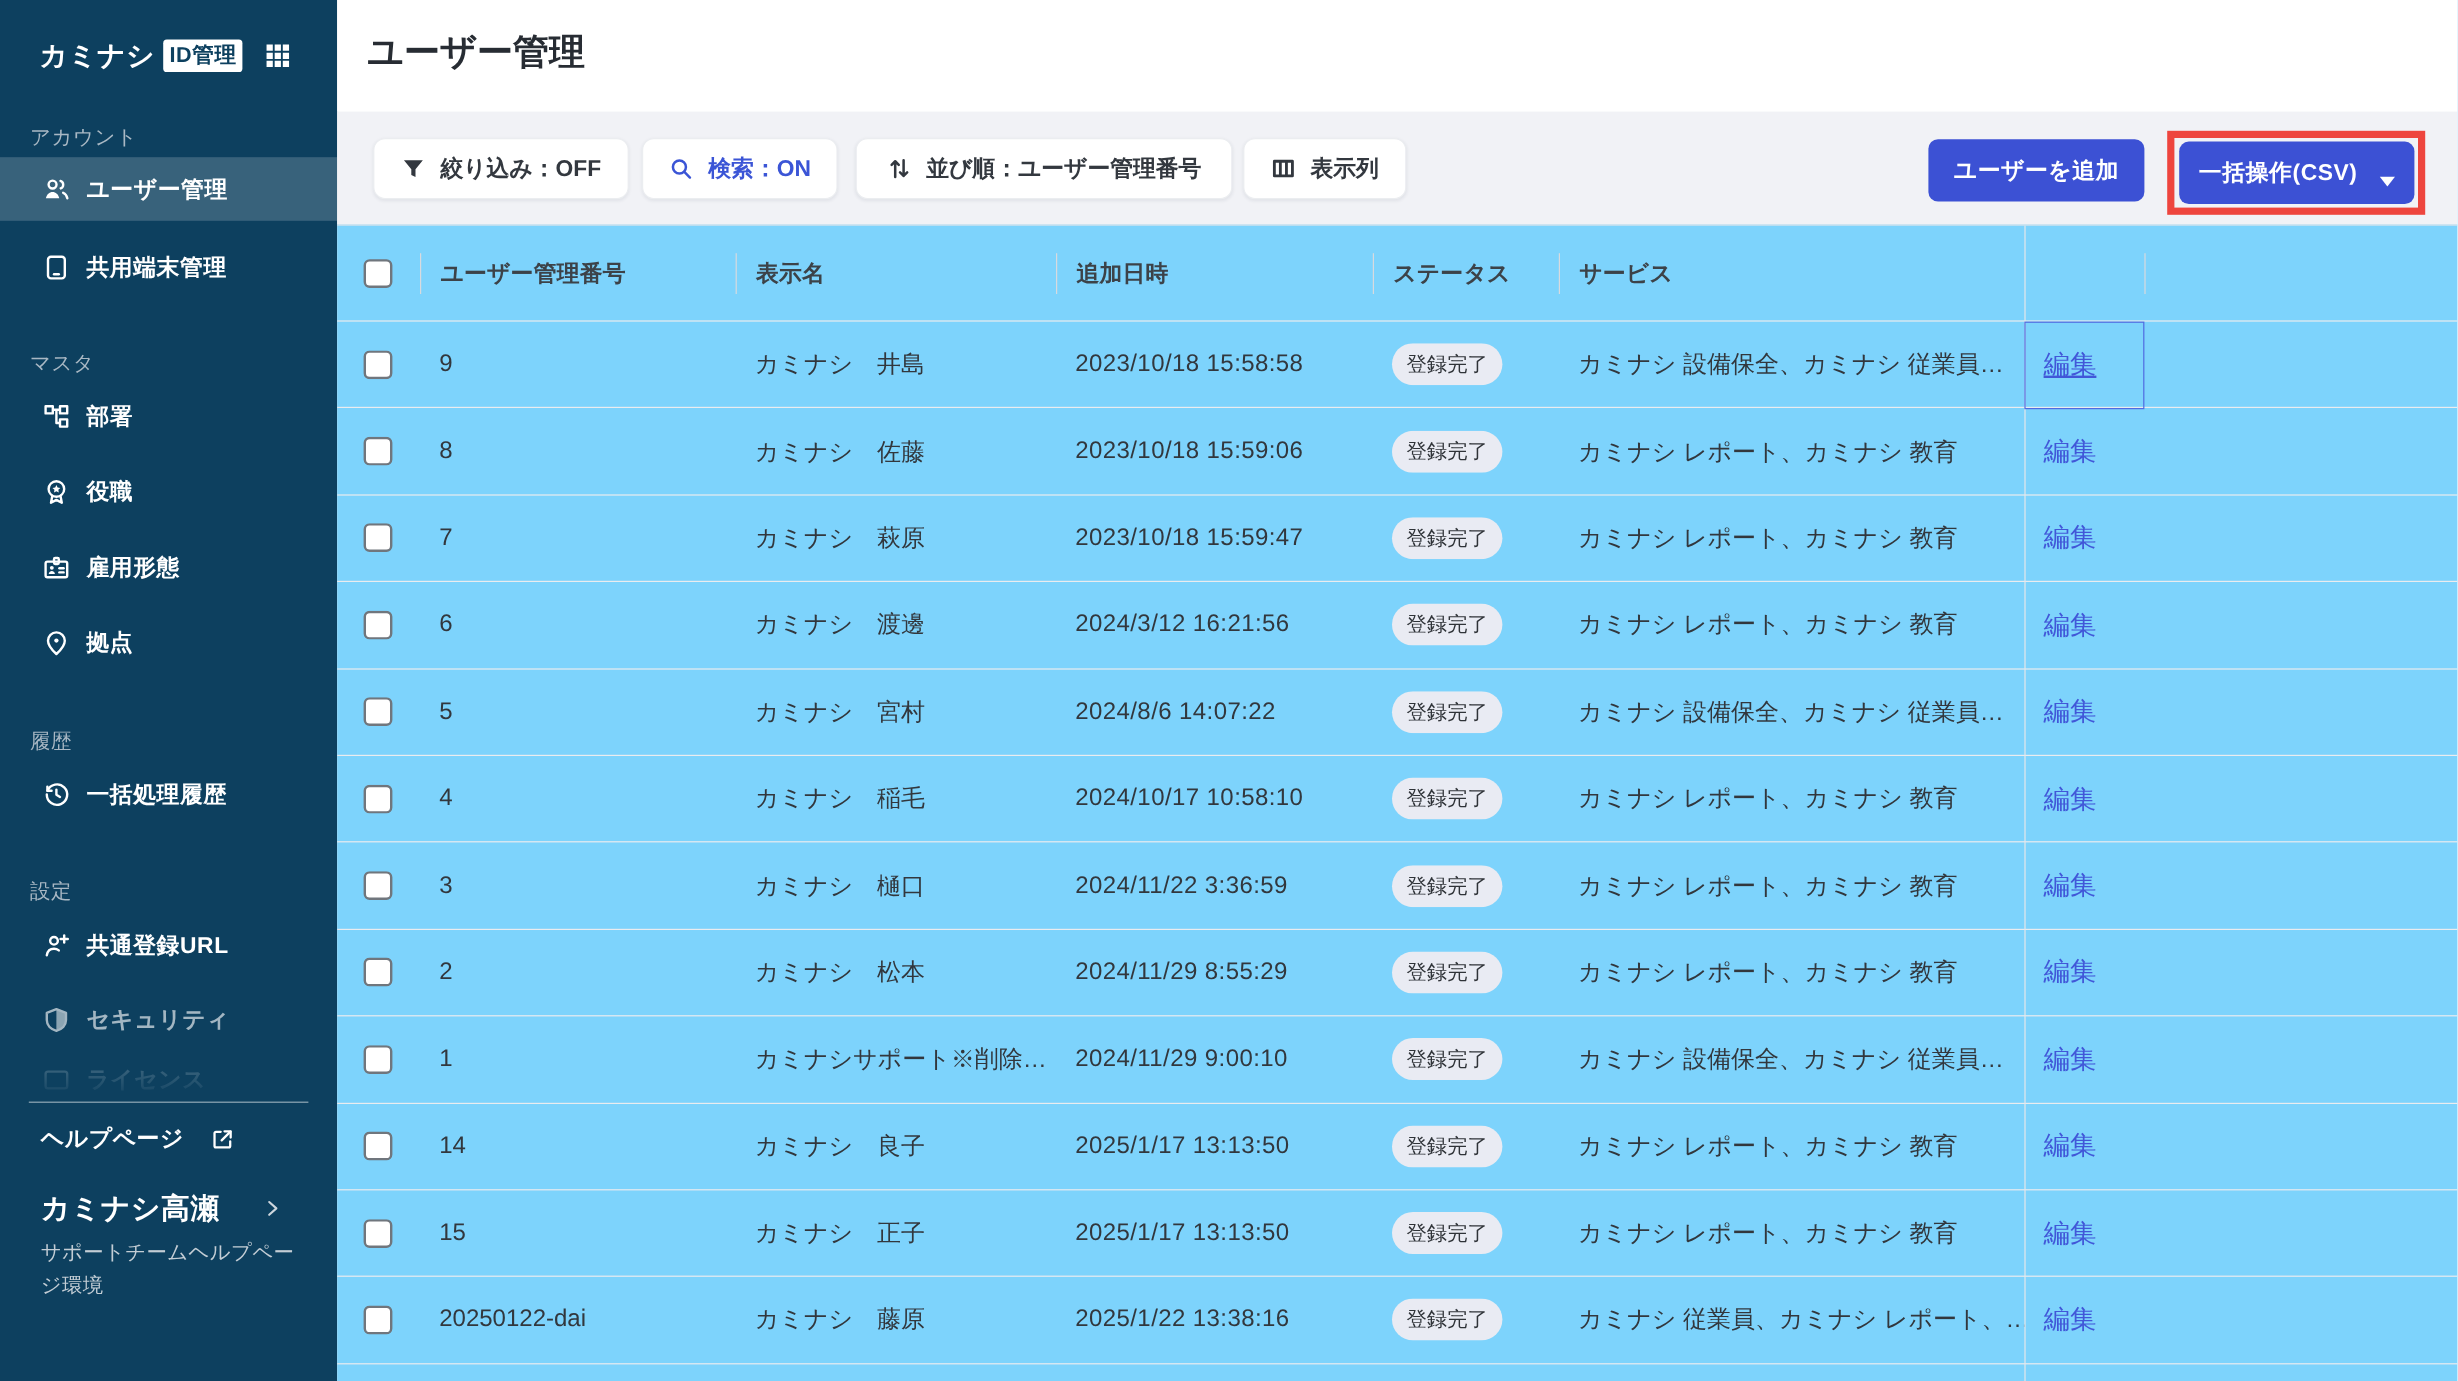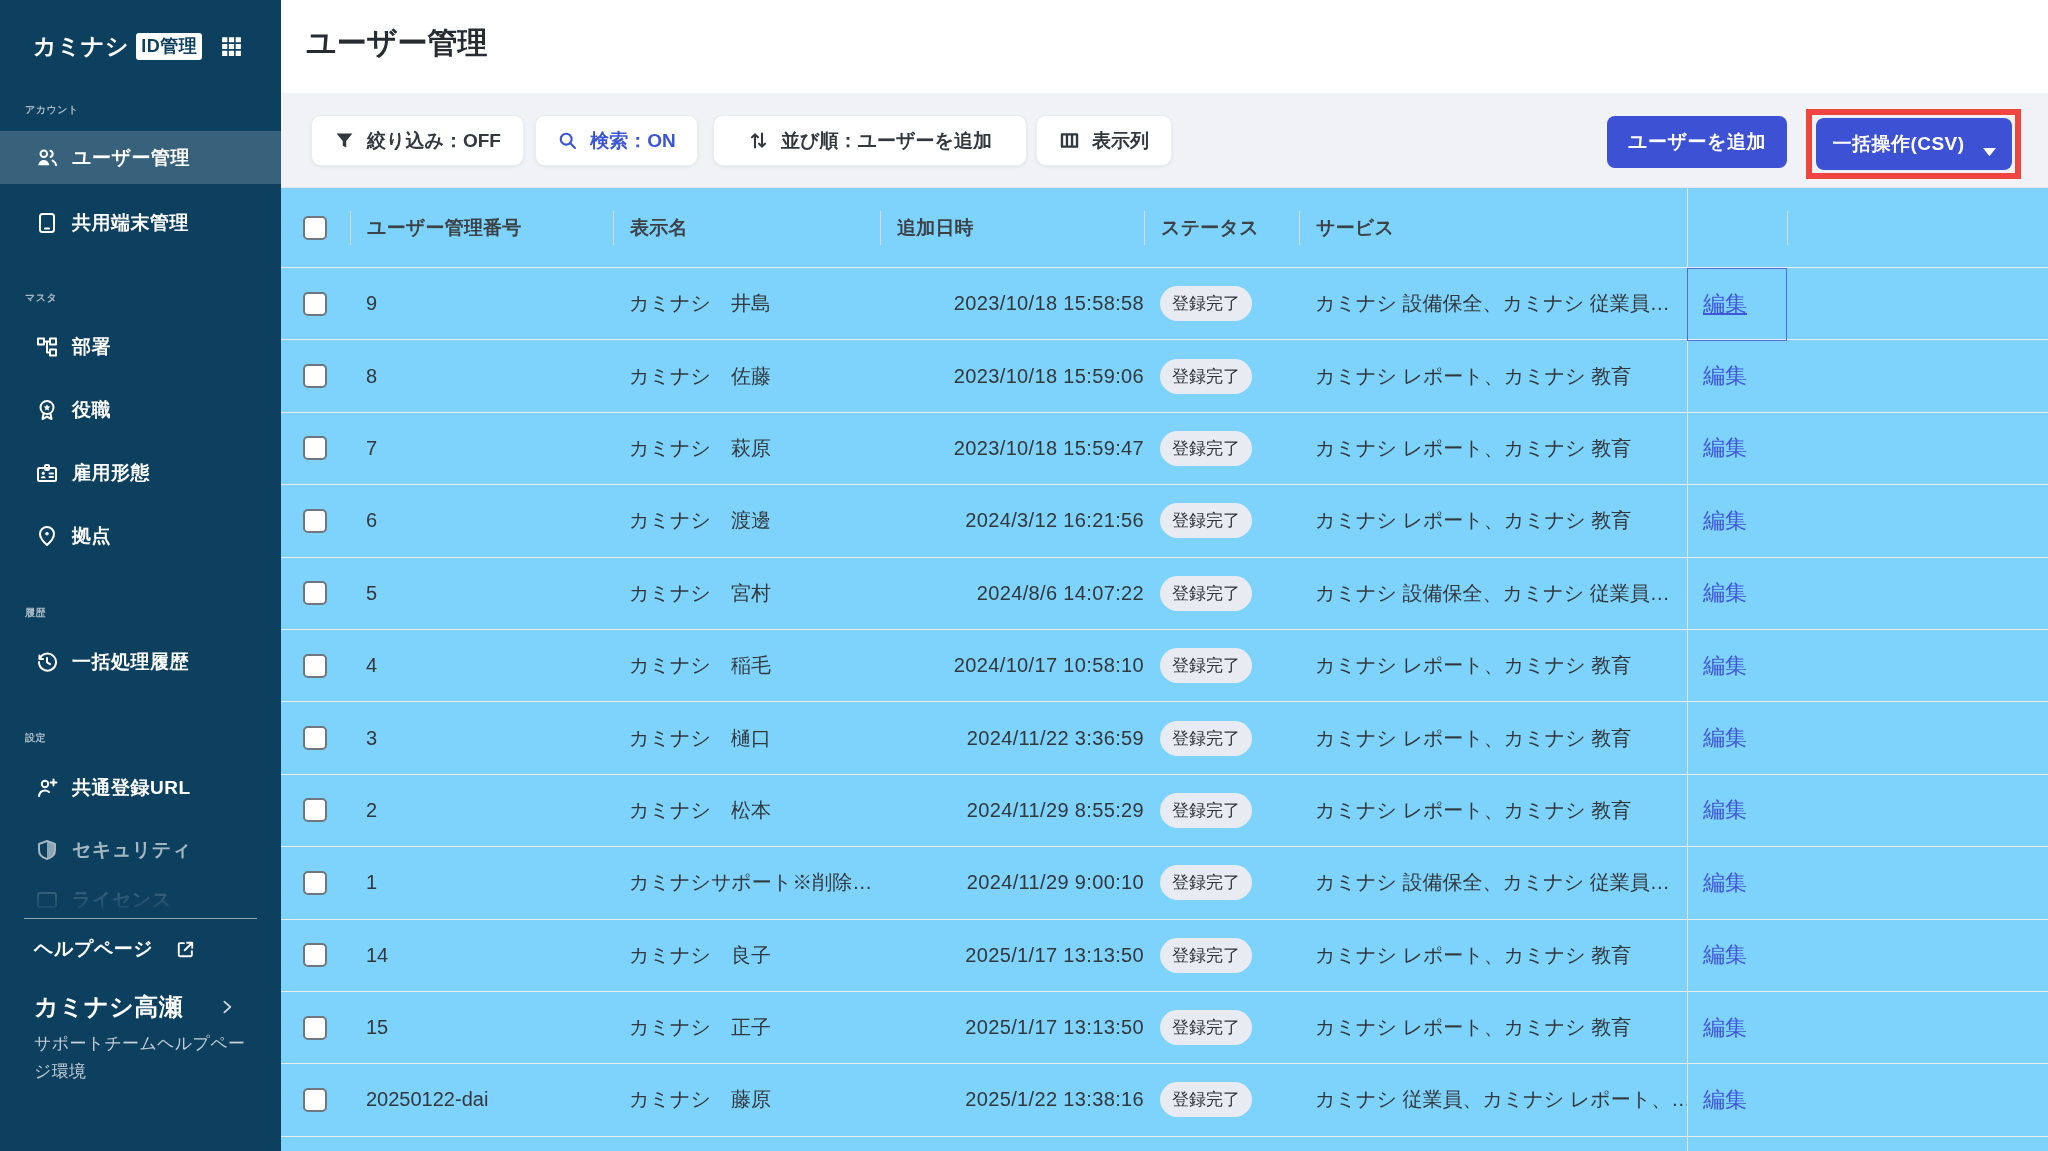--- a/index.html
+++ b/index.html
@@ -8,21 +8,21 @@
   body { font-family:"Liberation Sans", sans-serif; -webkit-font-smoothing:antialiased; }
   .screen { position:relative; width:2048px; height:1151px; background:#ffffff; overflow:hidden; }
 
   
   .sidebar { position:absolute; left:0; top:0; width:281px; height:1151px; background:#0d405f; color:#fff; }
   .logo-row { position:absolute; left:33px; top:30px; height:32px; display:flex; align-items:center; }
   .logo-text { font-size:23px; font-weight:800; letter-spacing:0.5px; color:#fff; }
   .logo-badge { margin-left:7px; background:#ffffff; color:#0d405f; font-size:18px; font-weight:800; line-height:1; padding:4px 5px 5px; border-radius:3px; letter-spacing:0.5px; }
   .grid-icon { position:absolute; left:219px; top:34px; width:25px; height:25px; color:#fff; }
 
-  .nav-label { position:absolute; left:25px; font-size:10px; color:#a9b8c4; letter-spacing:0.5px;font-weight:bold; }
+  .nav-label { position:absolute; left:25px; font-size:17px; color:#a9b8c4; letter-spacing:0.5px; }
   .nav-item { position:absolute; left:0; width:281px; height:52px; display:flex; align-items:center; padding-left:35px; cursor:pointer; }
   .nav-item .nav-ic { width:24px; height:24px; flex:none; color:#fff; }
   .nav-item .nav-txt { margin-left:13px; font-size:19px; font-weight:700; color:#fff; letter-spacing:0.5px; white-space:nowrap; }
   .nav-item--active { background:rgba(255,255,255,0.18); height:53px; }
   .nav-item--dim { opacity:0.62; }
   .nav-item--ghost { opacity:0.22; -webkit-mask-image:linear-gradient(to bottom,#000 10%,transparent 92%); mask-image:linear-gradient(to bottom,#000 10%,transparent 92%); }
 
   .side-divider { position:absolute; left:24px; top:918px; width:233px; height:1px; background:rgba(255,255,255,0.55); }
 
   .side-link { position:absolute; left:34px; display:flex; align-items:center; cursor:pointer;gap:10px; }
@@ -55,21 +55,21 @@
 
   
   .table { position:absolute; left:0; top:187px; width:1767px; height:976px; background:#7dd3fc; border-top:1px solid #e3e5e9; }
   .thead, .trow { display:grid; grid-template-columns:69px 263px 267px 264px 155px 388px 100px 1fr; align-items:center; }
   .thead { height:80px; border-bottom:1px solid #eaecef; }
   .th { position:relative; font-size:19px; font-weight:700; color:#3c4248; padding-left:17px; letter-spacing:0.2px; }
   .th--sep::before { content:""; position:absolute; left:0; top:50%; transform:translateY(-50%); width:1px; height:34px; background:#d8dade; }
   .trow { height:72.4px; border-bottom:1px solid #eaecef; }
   .td { font-size:20px; color:#32373d; padding-left:16px; white-space:nowrap; overflow:hidden; letter-spacing:0; }
   .cell-check { padding-left:22px; }
-  [data-name=cell-added-at] { letter-spacing:0.35px;text-align:right; }
+  [data-name=cell-added-at] { letter-spacing:0.35px; }
   .checkbox { display:block; width:24px; height:24px; border:2px solid #70767d; border-radius:5px; background:#fff; cursor:pointer; }
   .status-badge { display:inline-block; height:35px; line-height:35px; padding:0 12px; background:#e9ebf3; border-radius:18px; font-size:17px; color:#2f3338; }
   .edit-link { font-size:22px; color:#4157d8; cursor:pointer; text-decoration:none; }
   .trow:first-child .edit-link { text-decoration:underline; }
   .v-line { position:absolute; left:1406px; top:187px; width:1px; height:964px; background:#e4e6ea; }
   .focus-ring { position:absolute; left:1406px; top:267px; width:100px; height:73px; border:1.5px solid #4f6be0; pointer-events:none; }
 </style>
 </head>
 <body>
 
@@ -256,21 +256,21 @@
         <span data-name="search-button-label">検索：ON</span>
       </button>
 
       <button class="tbtn btn-sort" data-name="sort-button">
         <span class="tb-ic" data-name="sort-arrows-icon">
           <svg viewBox="0 0 24 24" fill="none" stroke="currentColor" stroke-width="2.4" stroke-linecap="round" stroke-linejoin="round">
               <path d="M8 20V5M8 5L4.6 8.4M8 5l3.4 3.4"></path>
               <path d="M16 4v15M16 19l-3.4-3.4M16 19l3.4-3.4"></path>
             </svg>
         </span>
-        <span data-name="sort-button-label">並び順：ユーザーを追加</span>
+        <span data-name="sort-button-label">並び順：ユーザー管理番号</span>
       </button>
 
       <button class="tbtn btn-cols" data-name="columns-button">
         <span class="tb-ic" data-name="columns-icon">
           <svg viewBox="0 0 24 24" fill="none" stroke="currentColor" stroke-width="2.7" stroke-linejoin="round">
               <rect x="3.4" y="5" width="17.2" height="14"></rect>
               <line x1="9.1" y1="5" x2="9.1" y2="19"></line>
               <line x1="14.9" y1="5" x2="14.9" y2="19"></line>
             </svg>
         </span>

